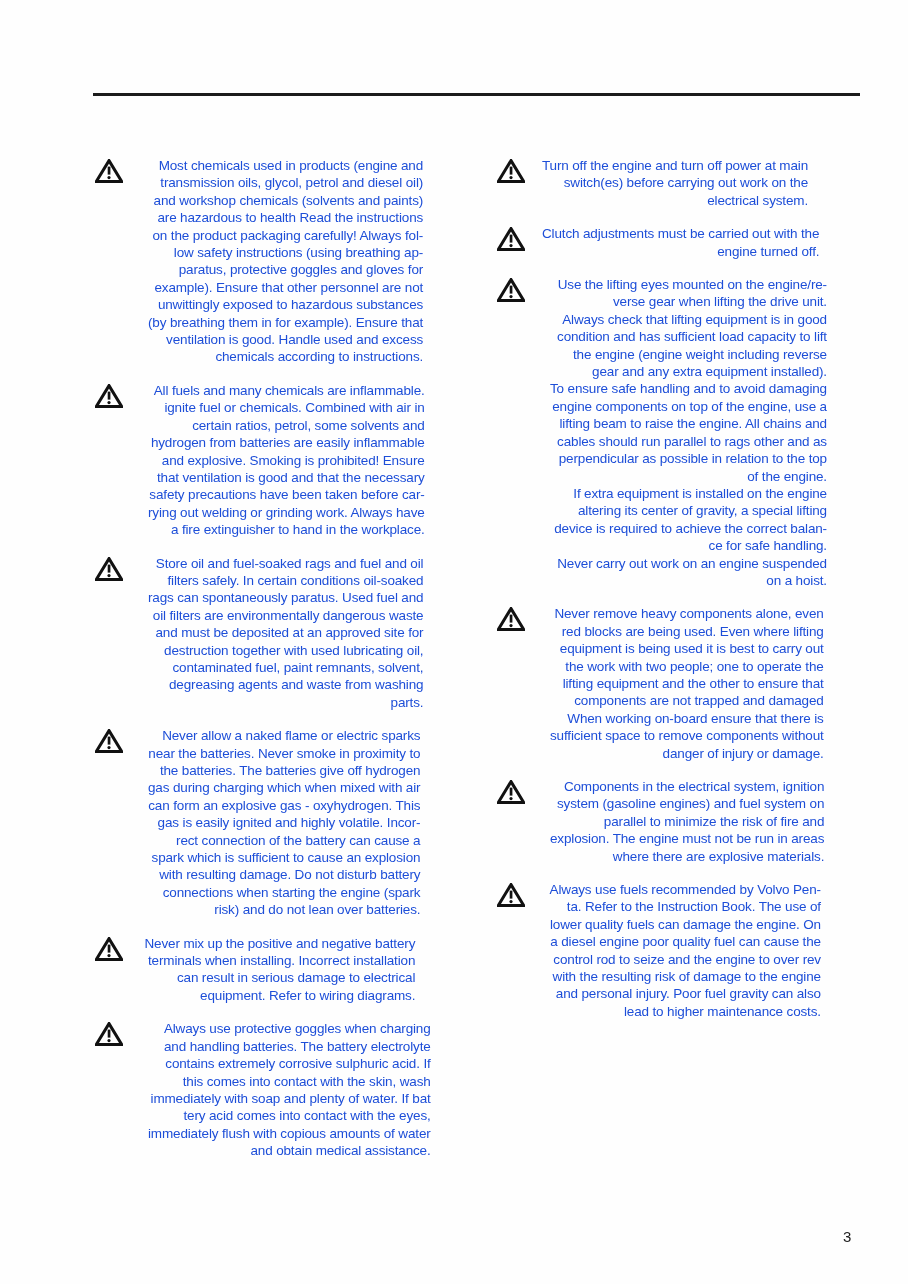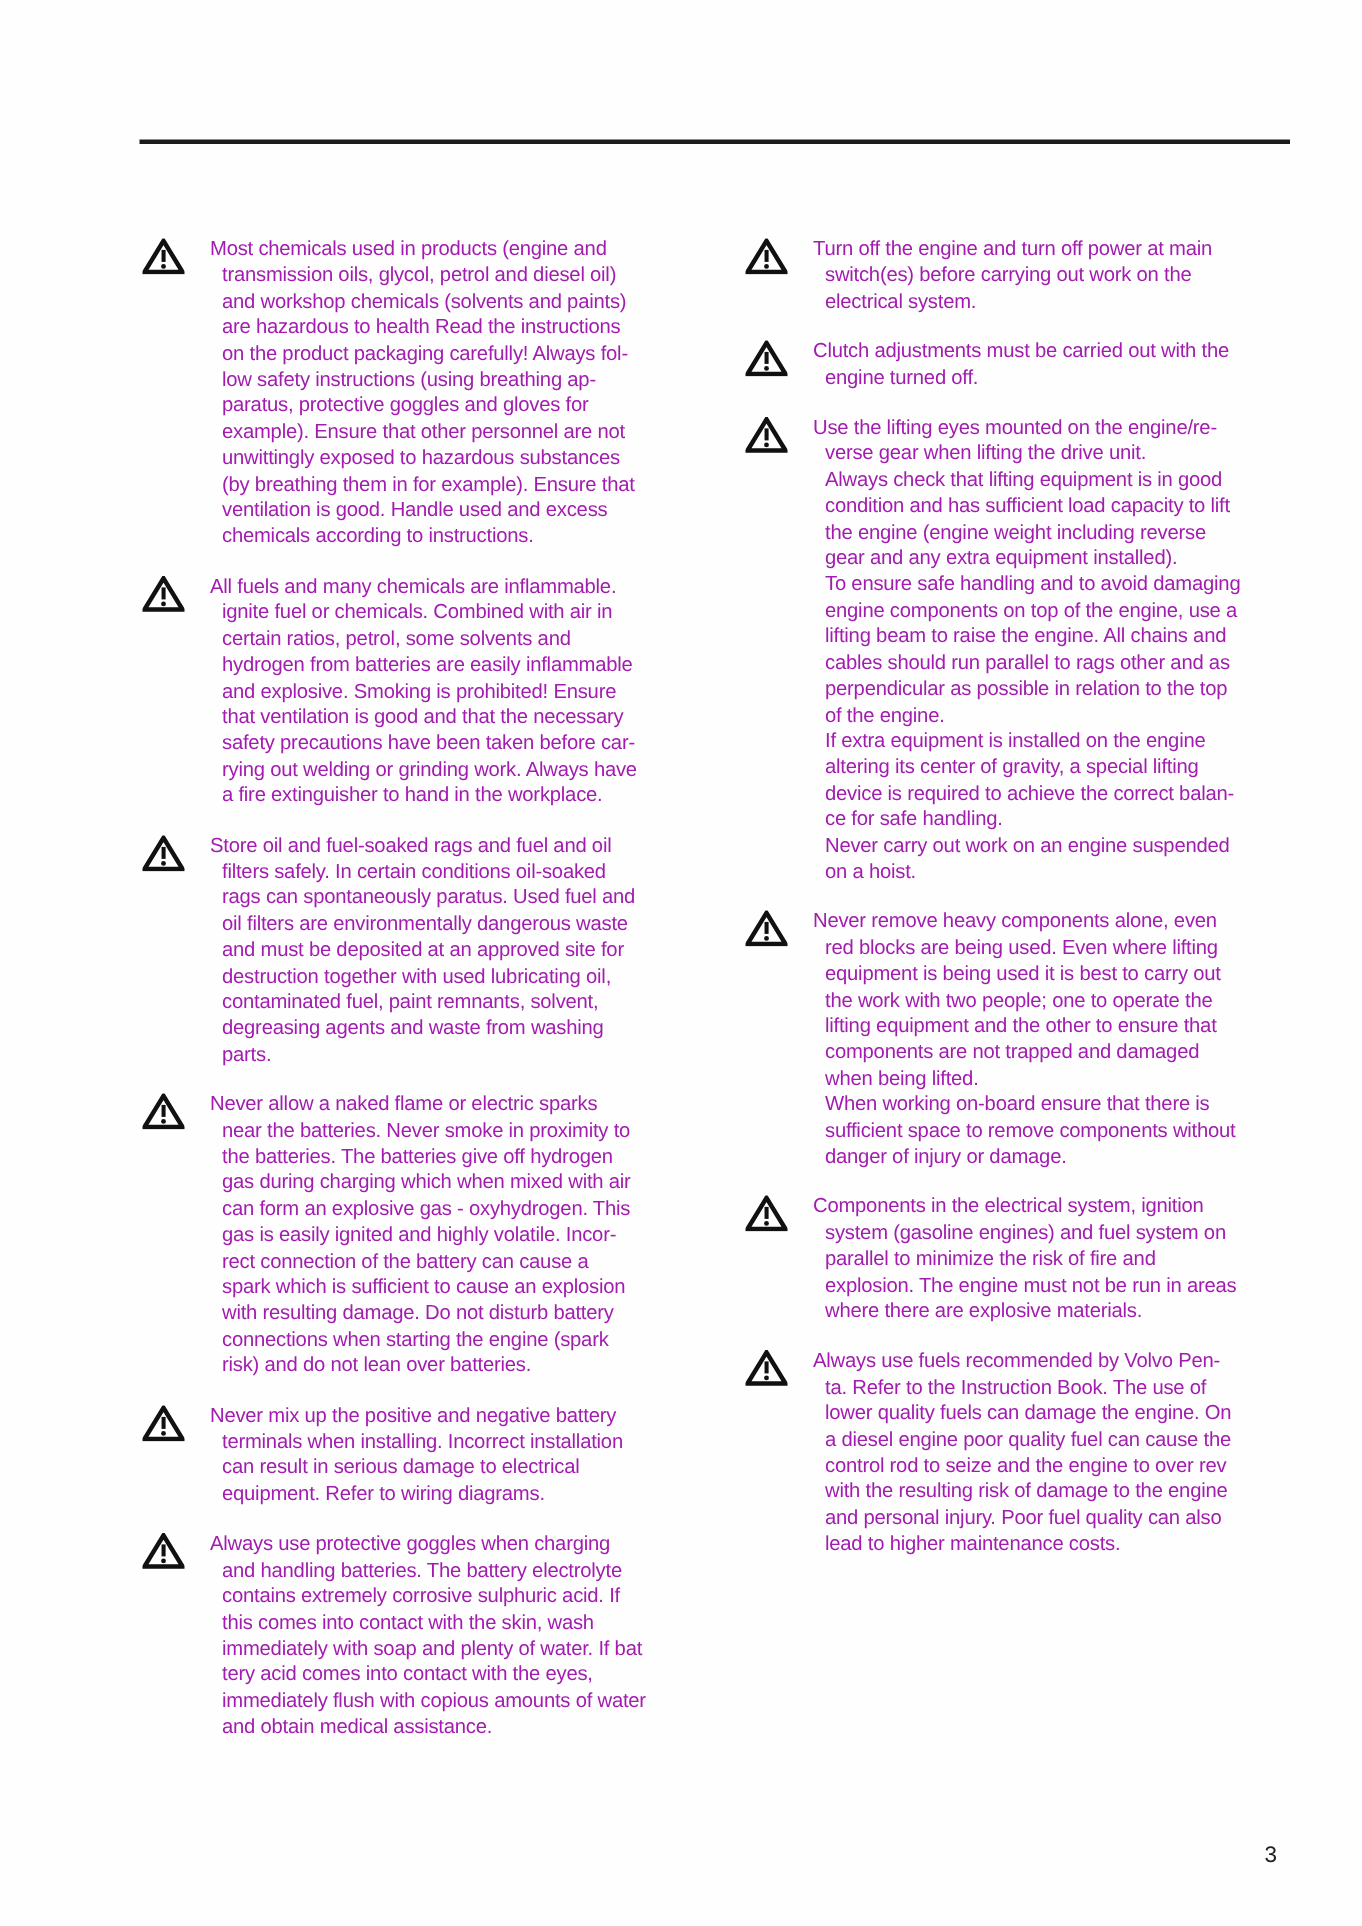--- a/index.html
+++ b/index.html
@@ -40,21 +40,22 @@
     flex: none;
     width: 28px;
     height: 24px;
     margin-top: 2px;
     margin-right: 17px;
   }
   .w-lines {
     font-size: 13.5px;
     line-height: 17.4px;
     letter-spacing: -0.15px;
-    color: #a21caf;
+    color: #1d4ed8;
+    text-align: right;
   }
   .w-lines div {
     white-space: nowrap;
   }
   .w-lines div:not(:first-child) {
     padding-left: 8px;
   }
   .page-number {
     position: absolute;
     left: 843px;
@@ -262,21 +263,20 @@
         <circle cx="14" cy="18.6" r="1.6" fill="#111"></circle>
       </svg>
     </span>
     <div class="w-lines">
           <div>Never remove heavy components alone, even</div>
           <div>red blocks are being used. Even where lifting</div>
           <div>equipment is being used it is best to carry out</div>
           <div>the work with two people; one to operate the</div>
           <div>lifting equipment and the other to ensure that</div>
           <div>components are not trapped and damaged</div>
-          <div>when being lifted.</div>
           <div>When working on-board ensure that there is</div>
           <div>sufficient space to remove components without</div>
           <div>danger of injury or damage.</div>
         </div>
   </div>
 
   <div class="warning">
     <span class="w-icon">
       <svg width="28" height="24" viewBox="0 0 28 24" aria-hidden="true">
         <path d="M14 1.6 L26.7 22.4 L1.3 22.4 Z" fill="#fefefe" stroke="#111" stroke-width="3" stroke-linejoin="miter"></path>
@@ -301,19 +301,19 @@
         <circle cx="14" cy="18.6" r="1.6" fill="#111"></circle>
       </svg>
     </span>
     <div class="w-lines">
           <div>Always use fuels recommended by Volvo Pen-</div>
           <div>ta. Refer to the Instruction Book. The use of</div>
           <div>lower quality fuels can damage the engine. On</div>
           <div>a diesel engine poor quality fuel can cause the</div>
           <div>control rod to seize and the engine to over rev</div>
           <div>with the resulting risk of damage to the engine</div>
-          <div>and personal injury. Poor fuel quality can also</div>
+          <div>and personal injury. Poor fuel gravity can also</div>
           <div>lead to higher maintenance costs.</div>
         </div>
   </div>
 </div>
   <div class="page-number">3</div>
 </div>
 
 </body></html>

